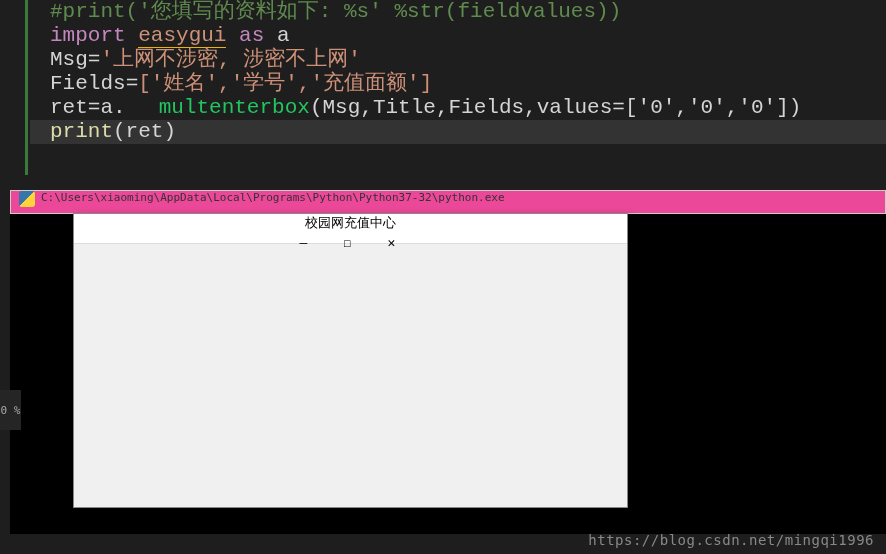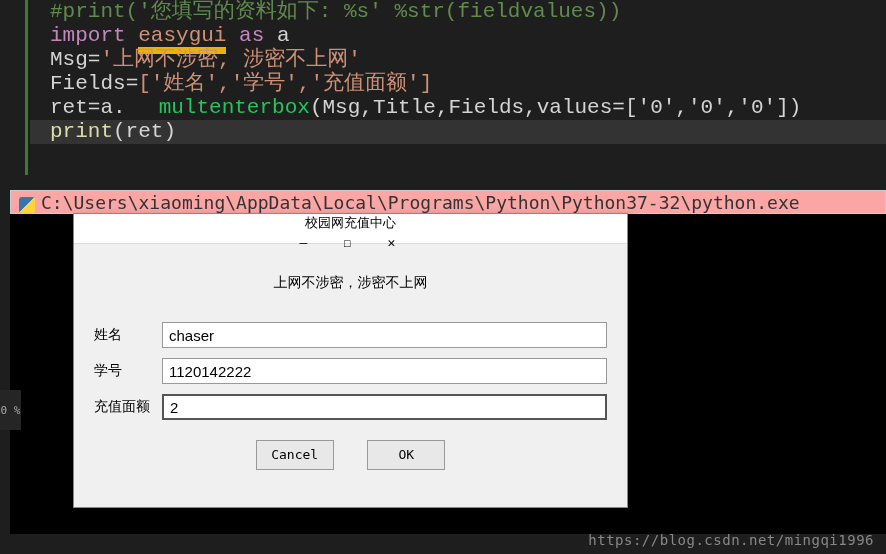--- a/index.html
+++ b/index.html
@@ -37,37 +37,37 @@
     }
     .pink { color: #c586c0; }
     .mod { color: #ce9178; }
     .teal { color: #22c55e; padding-left: 33px; }
     .var { color: #d4d4d4; }
     .eq { color: #d4d4d4; }
     .str { color: #ce9178; }
     .func { color: #dcdcaa; }
     .punc { color: #d4d4d4; }
     .comment { color: #608b4e; }
-    .underline-green { border-bottom: 7px solid #eab308; }
+    .underline-green { border-bottom: 1px solid #eab308; }
     
     .terminal-area {
       position: absolute;
       top: 190px;
       left: 10px;
       right: 0;
       height: 360px;
       background: #1e1e1e;
     }
     .terminal-titlebar {
-      background: #fca5a5;
+      background: #ec4899;
       height: 24px;
       display: flex;
-      align-items: flex-end;
+      align-items: flex-start;
       padding: 0 8px;
-      font-size: 18px;
+      font-size: 11px;
       color: #333;
       border: 1px solid #ccc;
     }
     .python-icon {
       width: 16px;
       height: 16px;
       background: linear-gradient(135deg, #3776ab 50%, #ffd43b 50%);
       border-radius: 3px;
       margin-right: 6px;
     }
@@ -228,36 +228,15 @@
         <path d="M2 14 L8 2 L14 6 L6 14 Z" fill="#e74c3c"></path>
         <path d="M2 14 L6 14 L4 10 Z" fill="#f1c40f"></path>
       </svg>
     <span class="dialog-title">校园网充值中心</span>
     <div class="window-controls">
       <div class="win-btn">—</div>
       <div class="win-btn">☐</div>
       <div class="win-btn">✕</div>
     </div>
   </div>
-  <div class="dialog-body">
-    <div class="dialog-msg">上网不涉密，涉密不上网</div>
-
-    <div class="form-row">
-      <div class="form-label">姓名</div>
-      <input class="form-input" value="chaser" style="">
-    </div>
-    <div class="form-row">
-      <div class="form-label">学号</div>
-      <input class="form-input" value="1120142222" style="">
-    </div>
-    <div class="form-row">
-      <div class="form-label">充值面额</div>
-      <input class="form-input focused" value="2" style="">
-    </div>
-
-    <div class="dialog-buttons">
-      <div class="dlg-btn">Cancel</div>
-      <div class="dlg-btn">OK</div>
-    </div>
-  </div>
 </div>
 
 <div class="watermark">https://blog.csdn.net/mingqi1996</div>
 
 </body></html>

